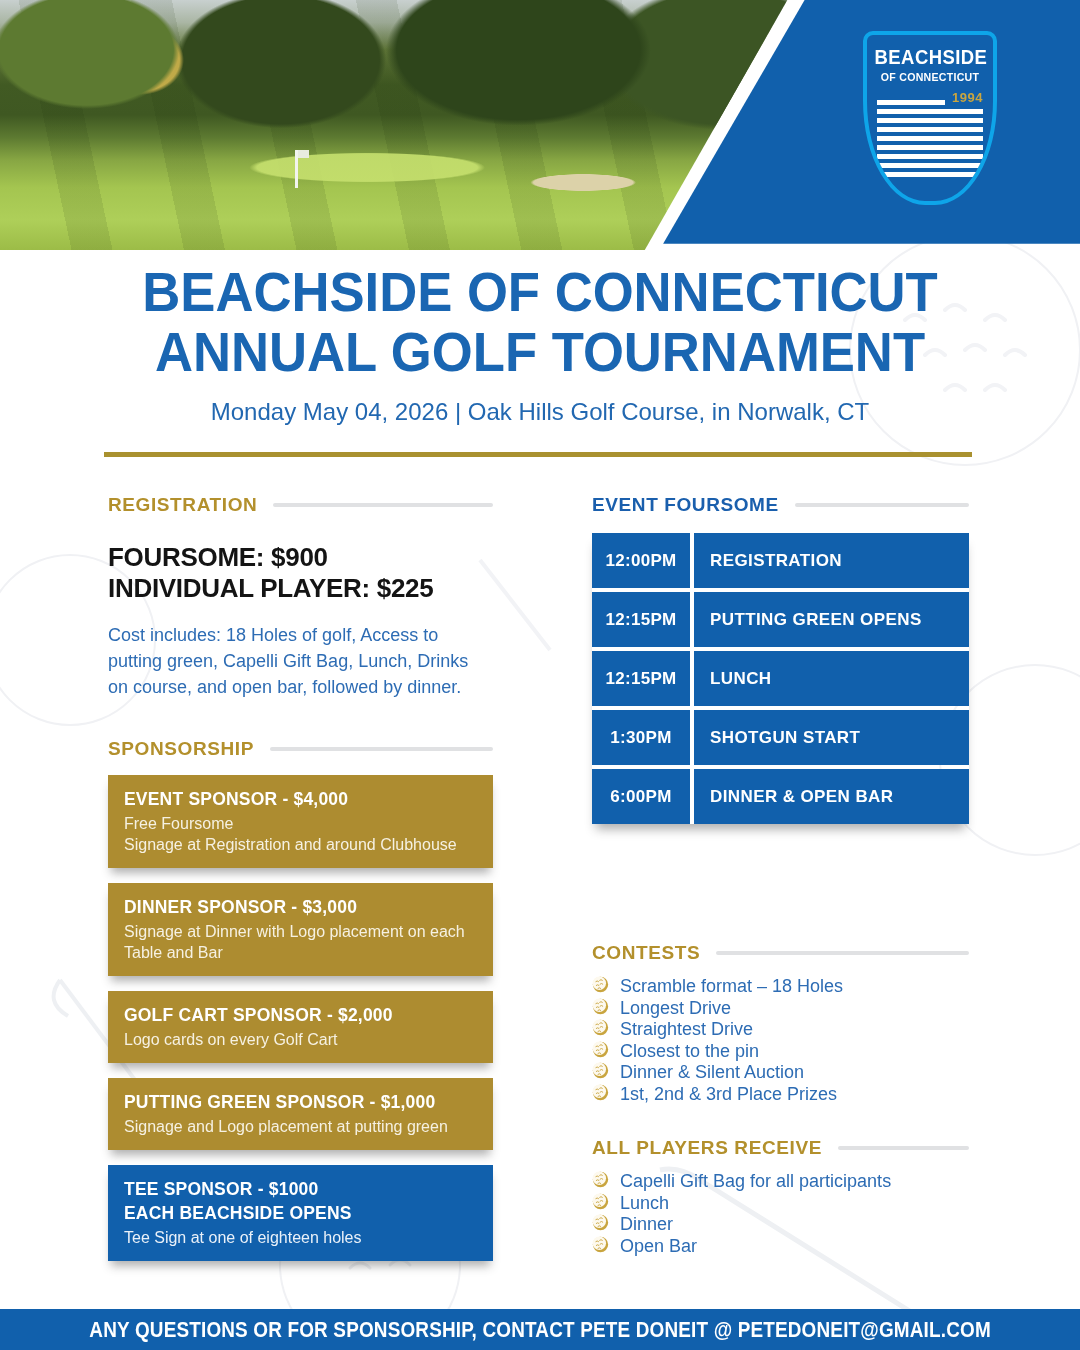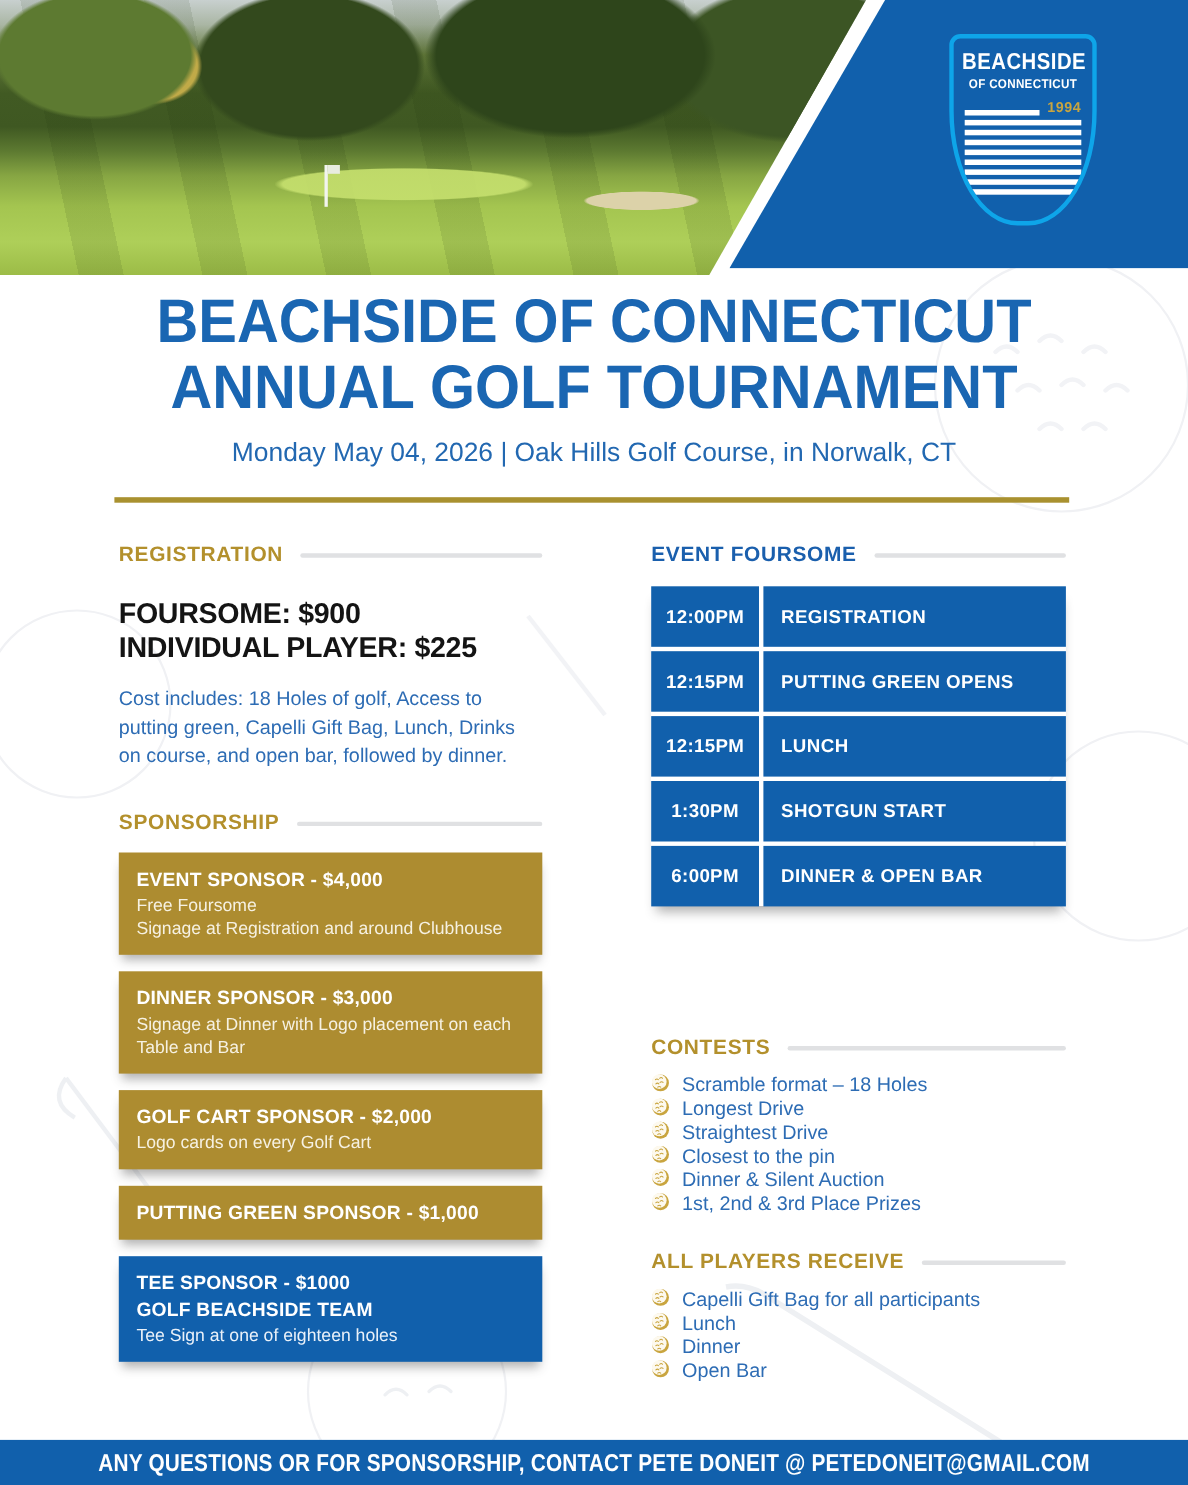--- a/index.html
+++ b/index.html
@@ -186,25 +186,26 @@
     </div>
 
     <div class="tier gold">
       <div class="tier-title">GOLF CART SPONSOR - $2,000</div>
       <div class="tier-line">Logo cards on every Golf Cart</div>
     </div>
 
 
     <div class="tier gold">
       <div class="tier-title">PUTTING GREEN SPONSOR - $1,000</div>
+      <div class="tier-line">Signage and Logo placement at putting green</div>
     </div>
 
     <div class="tier blue">
       <div class="tier-title">TEE SPONSOR - $1000</div>
-      <div class="tier-title">GOLF BEACHSIDE TEAM</div>
+      <div class="tier-title">EACH BEACHSIDE OPENS</div>
       <div class="tier-line">Tee Sign at one of eighteen holes</div>
     </div>
 
   </div>
 
   <div class="col-right">
 
     <div class="sec-head blue">
       <span class="label">EVENT FOURSOME</span>
       <span class="rule"></span>

